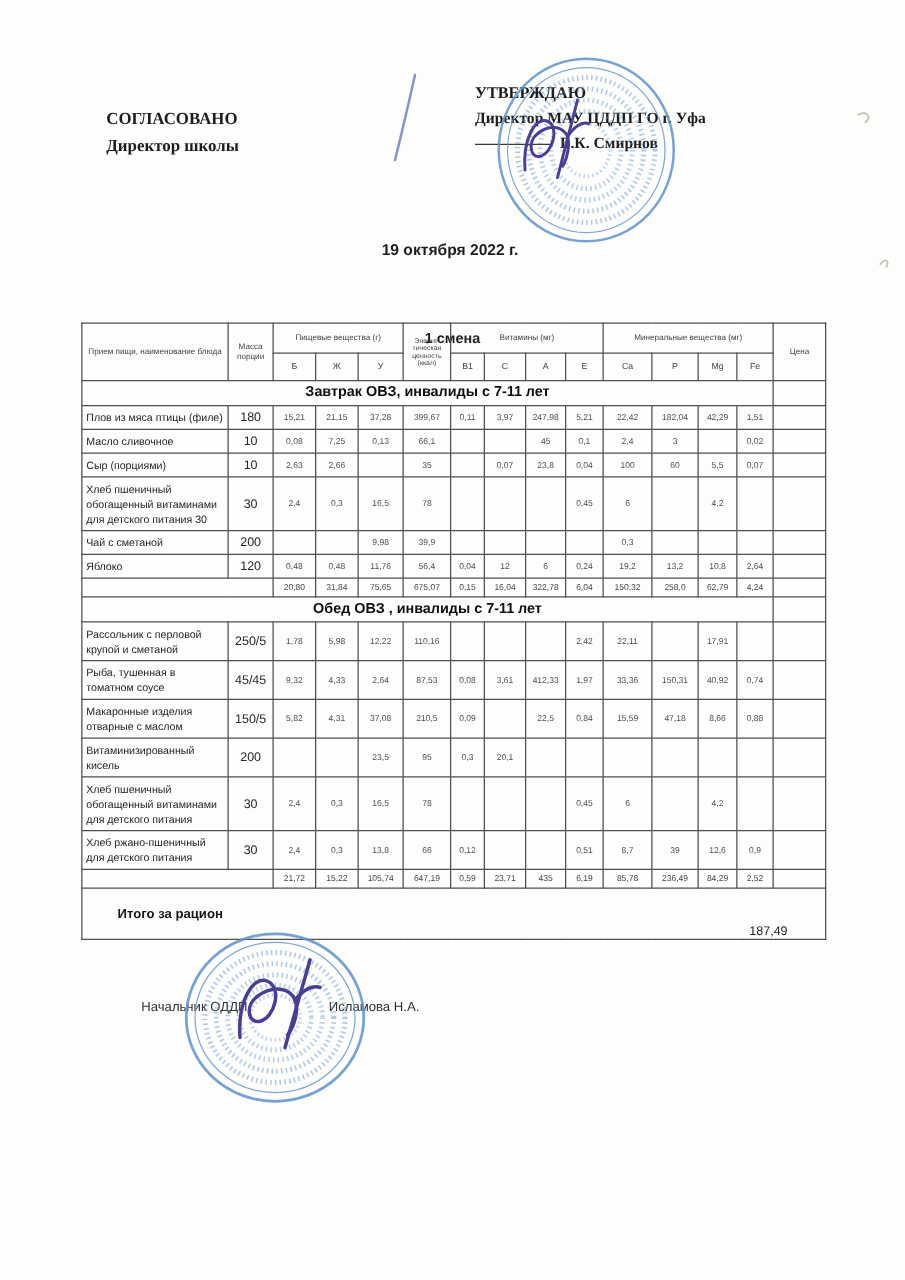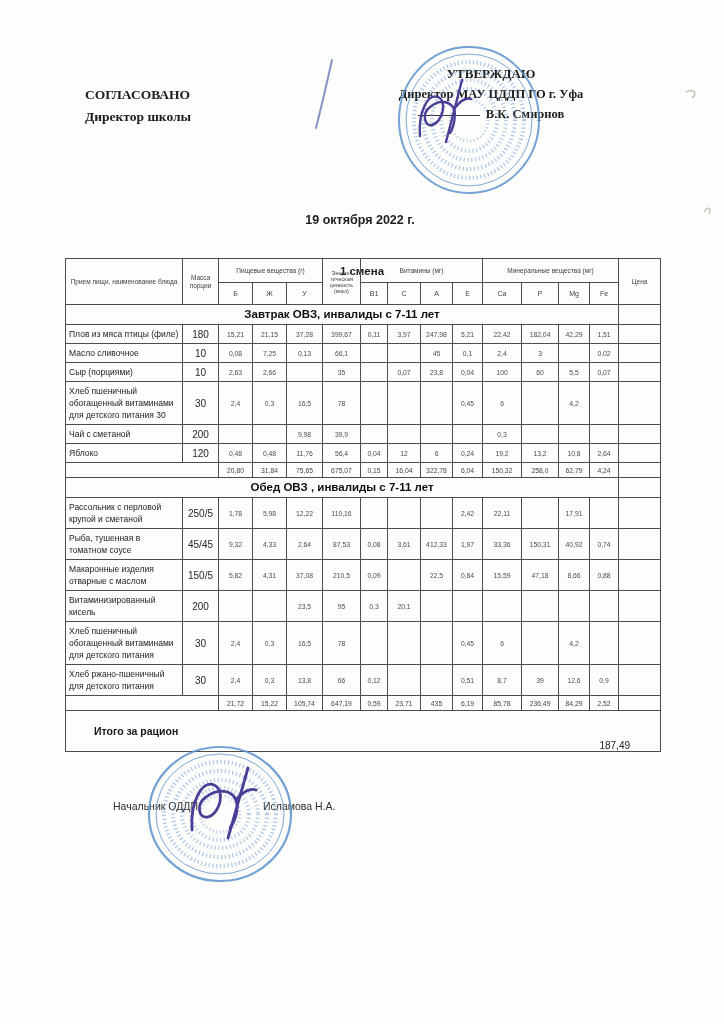--- a/index.html
+++ b/index.html
@@ -13,35 +13,35 @@
   
   .agreed {
     position:absolute; left:85px; top:84px;
     font-family:"Liberation Serif", serif;
     font-weight:bold; font-size:13.5px; line-height:22px; color:#1c1c1c;
   }
   .approved {
     position:absolute; left:380px; top:64px; width:222px;
     font-family:"Liberation Serif", serif;
     font-weight:bold; font-size:12.5px; line-height:20px; color:#1c1c1c;
-    text-align:center;
+    text-align:left;
   }
   .approved .l1 { font-size:13px; }
   .sig-line {
     display:inline-block; width:62px; border-bottom:1px solid #3a3a3a;
     margin-right:6px; transform:translateY(-2px);
   }
   .doc-title {
     position:absolute; left:0; top:155px; width:724px; text-align:center;
     font-family:"Liberation Serif", serif;
     font-weight:bold; font-size:13.5px; color:#161616;
   }
   .doc-date {
     position:absolute; left:0; top:193px; width:720px; text-align:center;
-    font-weight:bold; font-size:12.5px; color:#1d1d1d;margin-top:20px;
+    font-weight:bold; font-size:12.5px; color:#1d1d1d;
   }
   .doc-shift {
     position:absolute; left:0; top:233px; width:724px; text-align:center;
     font-weight:bold; font-size:11.5px; color:#1d1d1d;margin-top:32px;
   }
   
   .stamp-top  { position:absolute; left:388px; top:40px;  }
   .stamp-bot  { position:absolute; left:140px; top:738px; }
   .pen-slash  { position:absolute; left:308px; top:56px;  }
   .pencil     { position:absolute; left:668px; top:84px;  }

